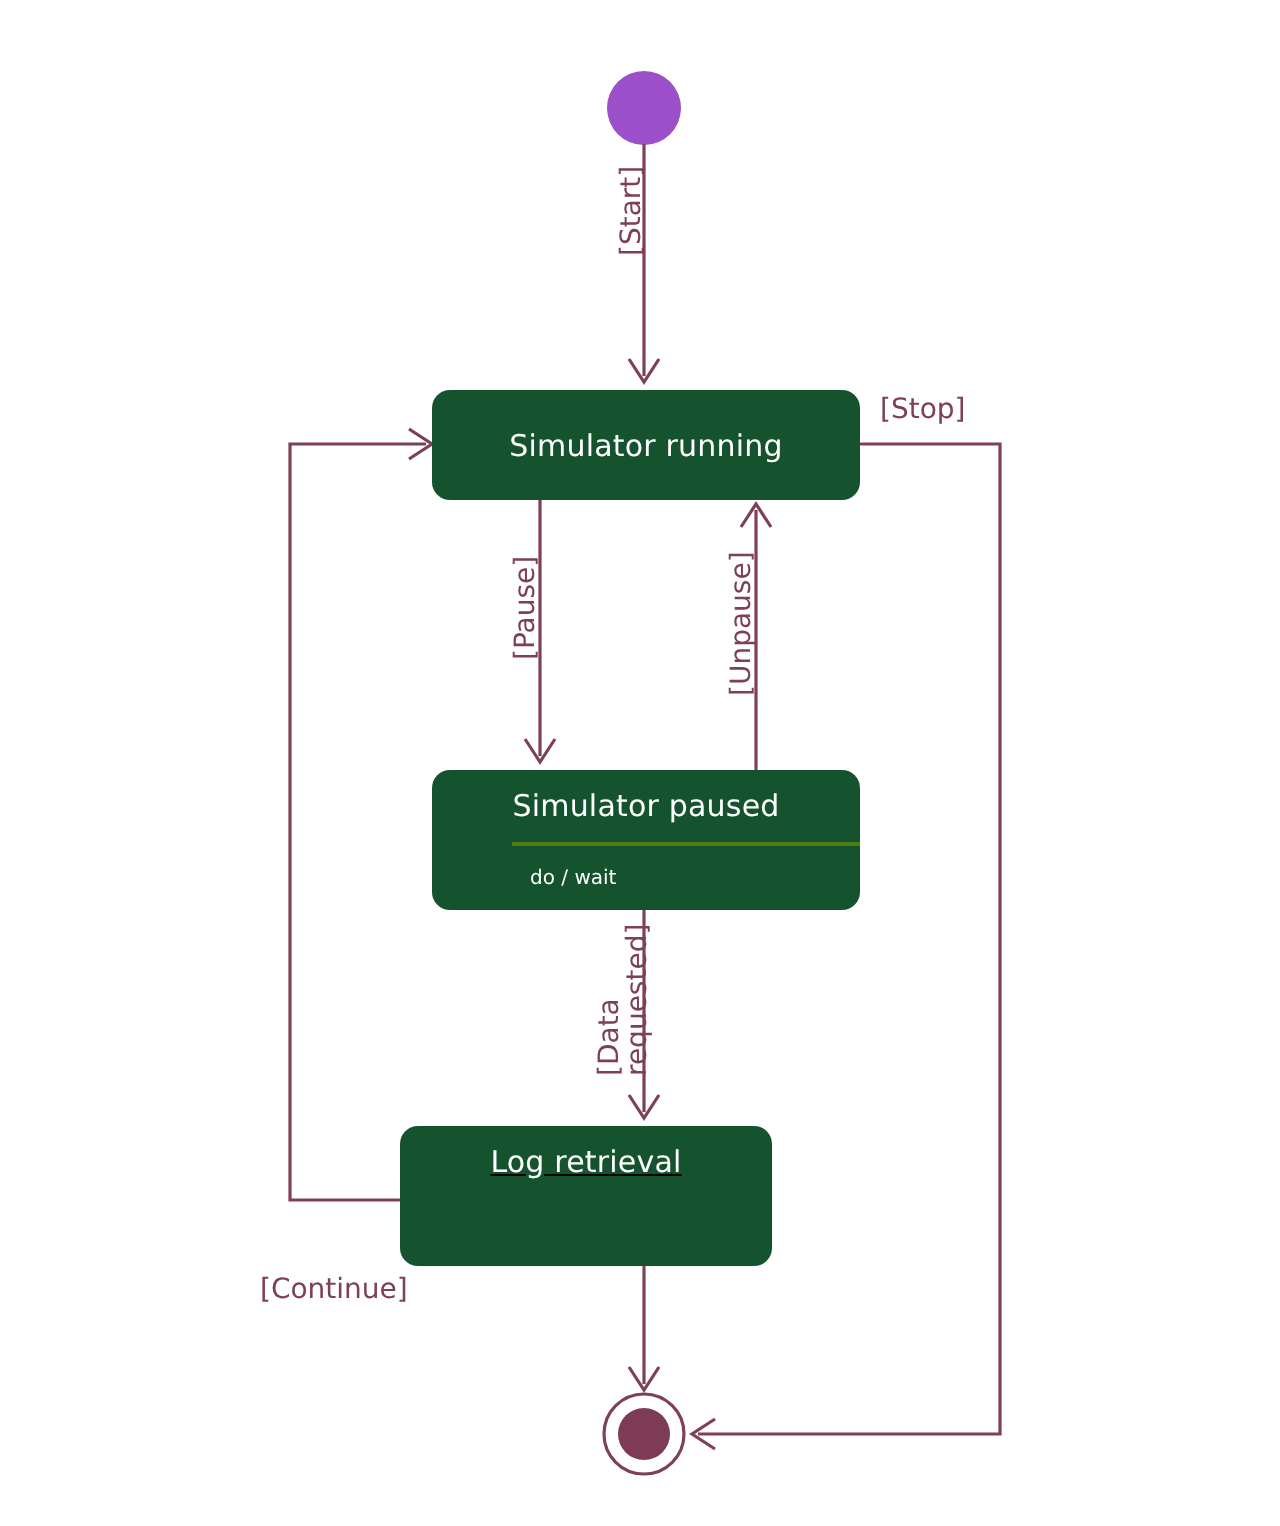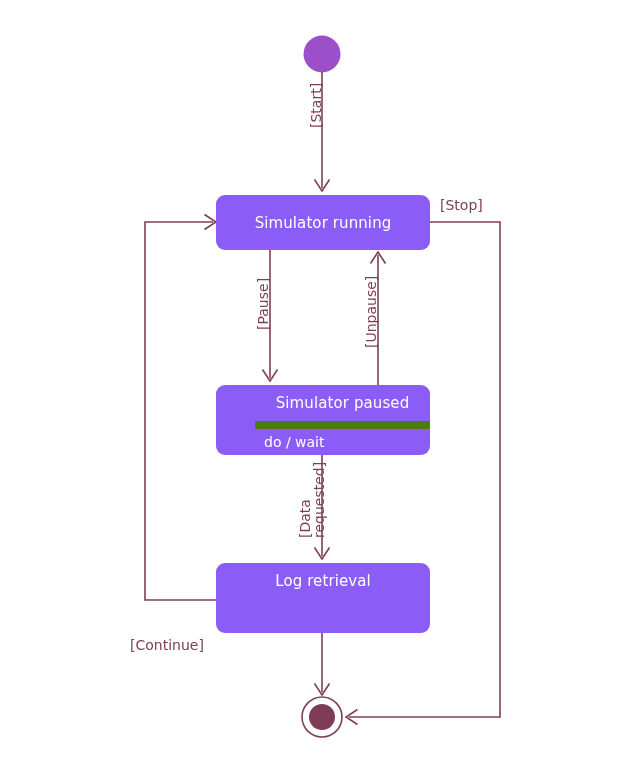--- a/index.html
+++ b/index.html
@@ -22,46 +22,47 @@
     position: absolute;
     left: 0;
     top: 0;
     width: 640px;
     height: 763px;
   }
   
   .state-box {
     position: absolute;
     box-sizing: border-box;
-    background: #8b5cf6;
+    background: #14532d;
     border-radius: 9px;
     overflow: hidden;
     display: flex;
     flex-direction: column;
   }
   .state-title {
     color: #ffffff;
     font-family: "DejaVu Sans", sans-serif;
     font-size: 15px;
     letter-spacing: 0.1px;
     display: flex;
     align-items: center;
     justify-content: center;
     text-align: center;
   }
   .state-body {
     color: #ffffff;
     font-family: "DejaVu Sans", sans-serif;
-    font-size: 14px;
+    font-size: 10px;
     display: flex;
     align-items: center;
     justify-content: flex-start;
     padding-left: 9px;
-    border-top: 8px solid #4d7c0f;
+    border-top: 2px solid #4d7c0f;
     box-sizing: border-box;
+    margin-left: 40px;
   }
   .state-single .state-title {
     flex: 1 1 auto;
   }
   
   .edge-label {
     position: absolute;
     color: #7D4055;
     font-family: "DejaVu Sans", sans-serif;
     font-size: 14px;
@@ -128,26 +129,26 @@
     <g>
       <circle cx="322" cy="717" r="20" fill="#ffffff" stroke="#7D4055" stroke-width="1.6"></circle>
       <circle cx="322" cy="717" r="13" fill="#7D3B55"></circle>
     </g>
   </svg>
 
   <div class="state-box state-single" style="left:216px; top:195px; width:214px; height:55px;">
     <div class="state-title">Simulator running</div>
   </div>
 
-  <div class="state-box" style="left:216px; top:385px; width:214px; height:70px;padding-left:39px;">
+  <div class="state-box" style="left:216px; top:385px; width:214px; height:70px;">
     <div class="state-title" style="height:36px;">Simulator paused</div>
     <div class="state-body" style="height:34px;">do / wait</div>
   </div>
 
-  <div class="state-box" style="left:216px; top:563px; width:214px; height:70px;">
+  <div class="state-box" style="left:200px; top:563px; width:186px; height:70px;text-decoration:underline;">
     <div class="state-title" style="height:36px;">Log retrieval</div>
   </div>
 
   <div class="edge-label rot" style="left:309px; top:128px;">[Start]</div>
 
   <div class="edge-label rot" style="left:256px; top:330px;">[Pause]</div>
 
   <div class="edge-label rot" style="left:364px; top:348px;">[Unpause]</div>
 
   <div class="edge-label rot2" style="left:298px; top:538px;">

